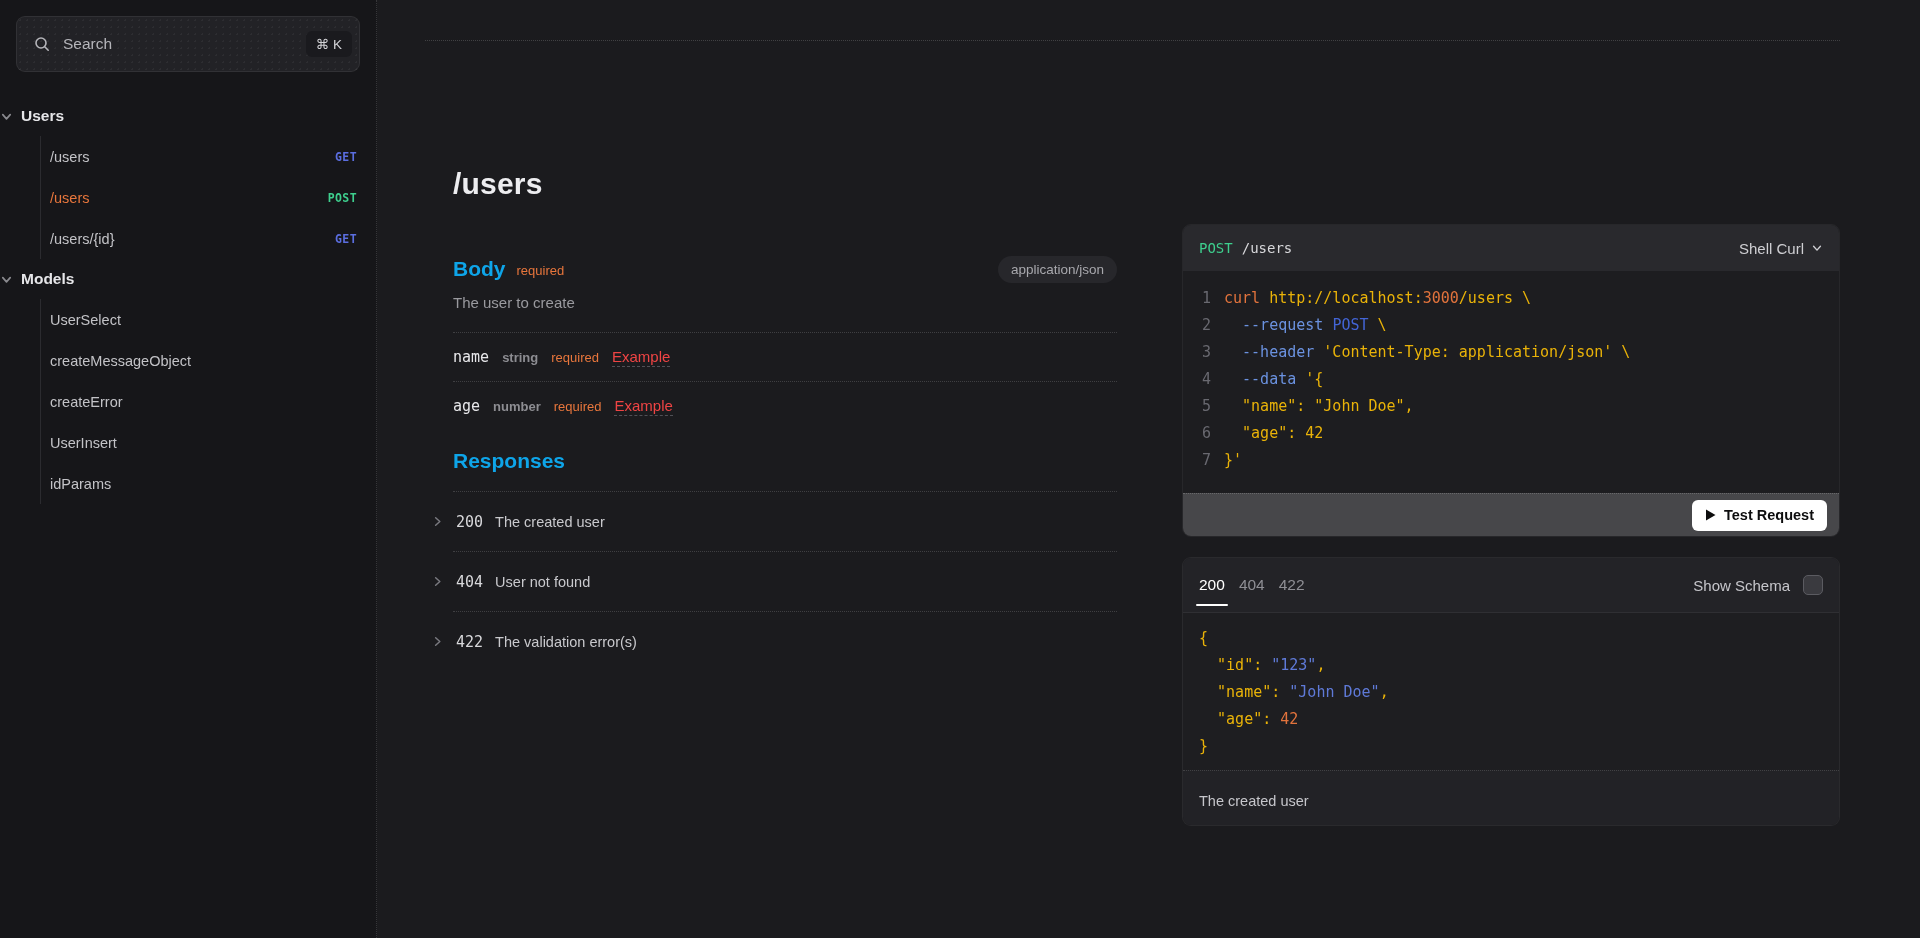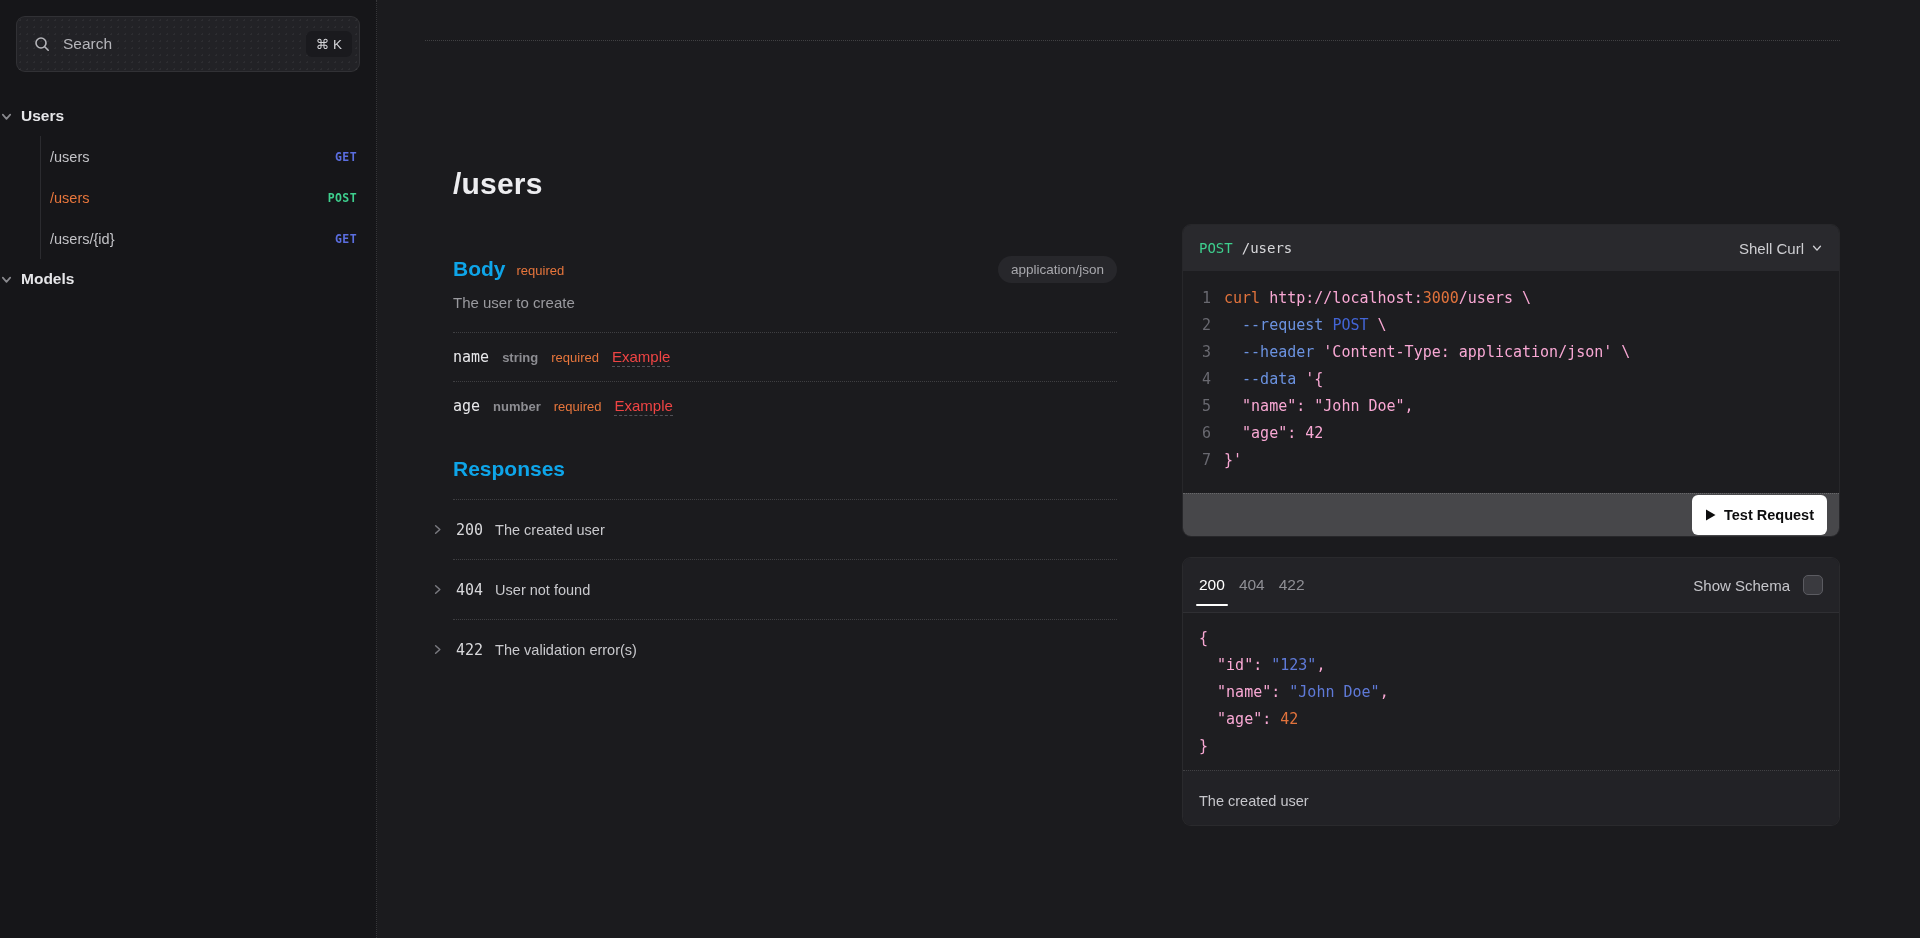--- a/index.html
+++ b/index.html
@@ -101,21 +101,21 @@
   .param-name { font-family: "DejaVu Sans Mono", monospace; font-size: 15px; color: #e8e8eb; }
   .param-type { font-size: 13px; color: #8d8d92; font-weight: bold; }
   .param-required { font-size: 13px; color: #e8763c; }
   .example-chip {
     font-size: 15px; color: #ef4444;
     border-bottom: 1px dashed #505056;
     padding-bottom: 1px;
     cursor: pointer;
     text-align: right;
   }
-  .responses-heading { margin-top: 26px; line-height: 26px; }
+  .responses-heading { margin-top: 18px; line-height: 26px; }
   .response-row {
     height: 59px;
     display: flex; align-items: center; gap: 12px;
     margin-left: -22px;
     cursor: pointer;
   }
   .chev-right { flex: 0 0 auto; }
   .status-code { font-family: "DejaVu Sans Mono", monospace; font-size: 15px; color: #d8d8db; }
   .status-desc { font-size: 14.5px; color: #c9c9cd; }
 
@@ -142,36 +142,36 @@
     font-size: 15px; color: #cfcfd3;
     cursor: pointer;
   }
   .code-block { background: #1d1d20; padding: 14px 16px 19px 16px; }
   .code-line {
     font-family: "DejaVu Sans Mono", monospace;
     font-size: 15px; line-height: 27px;
     white-space: pre;
   }
   .ln { display: inline-block; width: 12px; margin-right: 13px; text-align: right; color: #696970; }
-  .tok-light  { color: #f9a8d4; }
+  .tok-light  { color: #eab308; }
   .tok-orange { color: #e2733c; }
   .tok-blue   { color: #6b92e0; }
   .tok-blue2  { color: #4365d6; }
   .tok-blue3  { color: #5f7ad8; }
   .request-footer {
     height: 43px;
     background: #47474a;
     border-top: 1px dotted rgba(255,255,255,.18);
     display: flex; align-items: center; justify-content: flex-end;
     padding: 0 12px;
   }
   .test-btn {
     background: #ffffff; color: #0d0d0e;
     border: none; border-radius: 6px;
-    height: 40px; padding: 0 13px;
+    height: 31px; padding: 0 13px;
     font-family: "Liberation Sans", sans-serif;
     font-size: 14.5px; font-weight: 700;
     display: flex; align-items: center; gap: 8px;
     cursor: pointer;
   }
 
   .response-card {
     position: absolute; left: 1182px; top: 557px; width: 658px;
     background: #1e1e21;
     border-radius: 9px; overflow: hidden;
@@ -249,20 +249,37 @@
         <span class="badge get">GET</span>
       </li>
     </ul>
 
     <div class="section-header">
       <svg width="13" height="13" viewBox="0 0 14 14" fill="none" stroke="#8a8a8f" stroke-width="1.8" stroke-linecap="round" stroke-linejoin="round">
         <polyline points="3,5 7,9.5 11,5"></polyline>
       </svg>
       <span>Models</span>
     </div>
+    <ul class="item-list">
+      <li class="nav-item">
+        <span class="ep-label">UserSelect</span>
+      </li>
+      <li class="nav-item">
+        <span class="ep-label">createMessageObject</span>
+      </li>
+      <li class="nav-item">
+        <span class="ep-label">createError</span>
+      </li>
+      <li class="nav-item">
+        <span class="ep-label">UserInsert</span>
+      </li>
+      <li class="nav-item">
+        <span class="ep-label">idParams</span>
+      </li>
+    </ul>
   </nav>
 </aside>
 
 <div class="top-divider"></div>
 
 <main class="main">
   <h1 class="page-title">/users</h1>
 
   <div class="body-header">
     <span class="section-title">Body</span>

